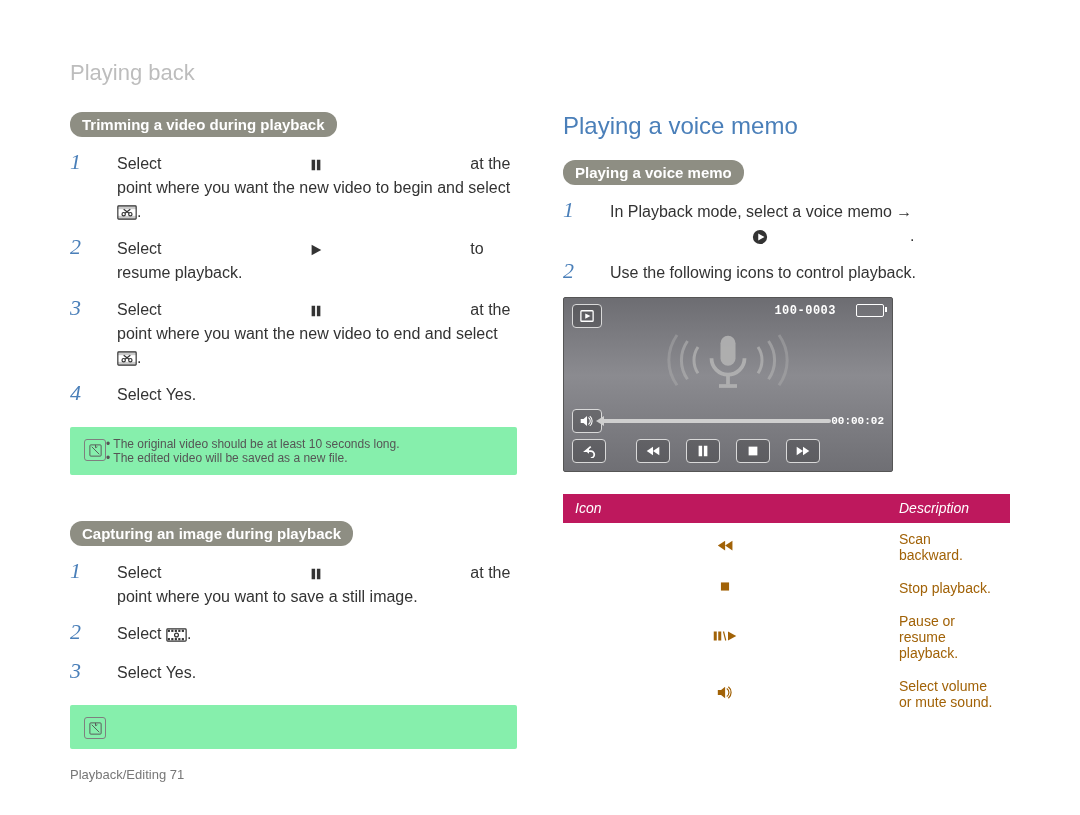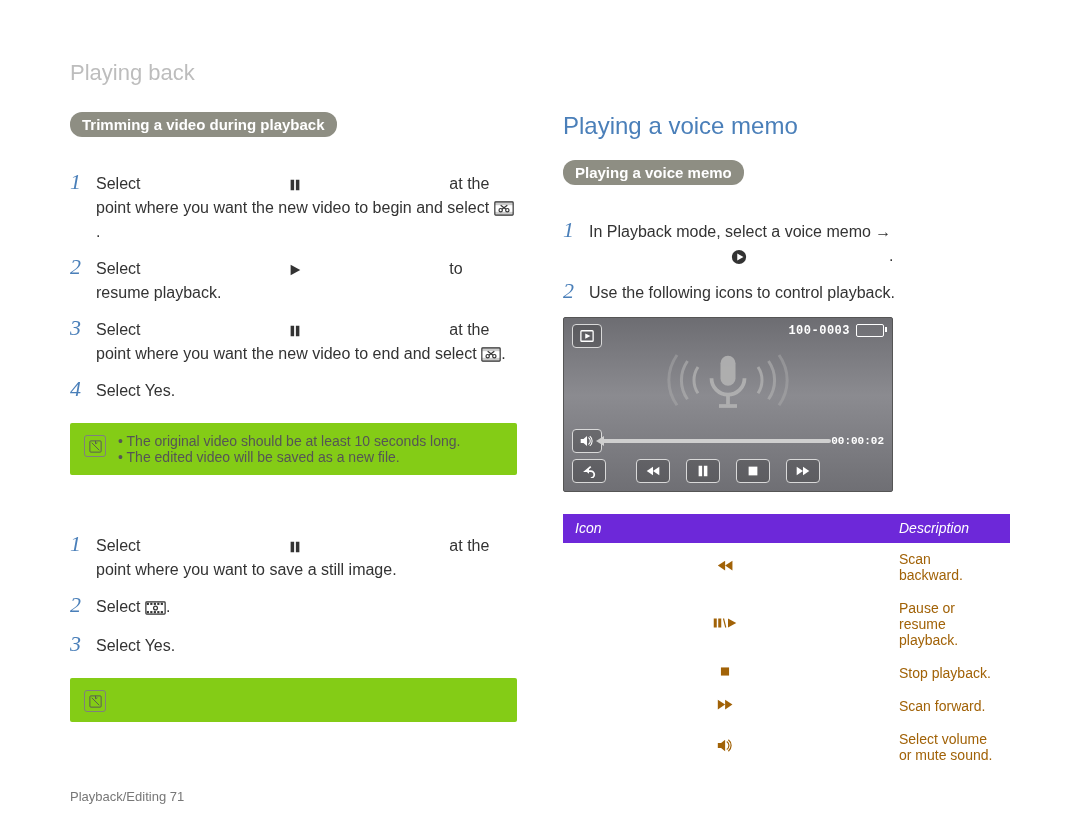--- a/index.html
+++ b/index.html
@@ -39,21 +39,21 @@
     width: 50%;
   }
   .pill {
     display: inline-block;
     background: #8e8e83;
     color: #fff;
     font-size: 15px;
     font-weight: 600;
     padding: 4px 12px;
     border-radius: 12px;
-    margin-bottom: 22px;
+    margin-bottom: 2px;
   }
   .section-title {
     color: #4a7fb9;
     font-size: 24px;
     font-weight: 400;
     margin: 0 0 20px 0;
   }
   .step {
     display: flex;
     align-items: baseline;
@@ -63,31 +63,30 @@
     margin: 6px 0;
     color: #333;
   }
   .num {
     font-family: Georgia, 'Times New Roman', serif;
     font-style: italic;
     color: #4a7fb9;
     font-size: 22px;
     min-width: 16px;
   }
-  .step-body { flex: 1; }
+  .step-body { flex: 1; margin-left: 21px; }
   .bold { font-weight: 400; }
   .note-box {
     display: flex;
     align-items: flex-start;
-    gap: 12px;
-    background: #84cc16;
+    background: #86efac;
     border-radius: 2px;
     padding: 10px 14px;
     margin-top: 18px;
-    font-size: 14px;
+    font-size: 12px;
     color: #555;
   }
   .note-icon {
     width: 20px; height: 20px;
     border: 1px solid #7f7f7f;
     border-radius: 3px;
     display: flex; align-items: center; justify-content: center;
     flex-shrink: 0;
     margin-top: 2px;
   }
@@ -119,21 +118,21 @@
     border-radius: 2px;
     box-sizing: border-box;
     display: flex;
     flex-direction: column;
     position: relative;
     overflow: hidden;
   }
   .ss-top {
     display: flex;
     justify-content: flex-end;
-    gap: 4px;
+    gap: 18px;
     padding: 6px 8px 0 8px;
     color: #fff;
     font-family: 'Courier New', monospace;
     font-size: 12px;
     font-weight: 700;
     letter-spacing: 0.5px;
   }
   .ss-top .batt {
     display: inline-block;
     width: 26px; height: 11px;
@@ -205,21 +204,21 @@
     display: flex;
     justify-content: center;
     gap: 16px;
     padding: 6px 0 8px 0;
   }
   .ss-controls .soft-btn { width: 32px; height: 22px; }
 
   
   .tbl { width: 100%; border-collapse: collapse; font-size: 14px;}
   .tbl th {
-    background: #6d28d9;
+    background: #be185d;
     color: #fff;
     text-align: left;
     font-weight: 400;
     padding: 6px 12px;
     font-style: italic;
   }
   .tbl th:first-child { width: 70px; }
   .tbl td { padding: 8px 12px; color: #a16207; border-top: 1px solid rgba(0,0,0,0); }
   .tbl td.icon-cell { text-align: center; }
   .tbl td.icon-cell svg { height: 13px; }
@@ -382,20 +381,21 @@
           </span>
         <div class="note-list">
           <div>The original video should be at least 10 seconds long.</div>
           <div>The edited video will be saved as a new file.</div>
         </div>
       </div>
 
       <div class="gap-lg"></div>
 
       
+      <div class="pill">Capturing an image during playback</div>
 
       <div class="step">
         <span class="num">1</span>
         <span class="step-body">
           <span>Select </span><span class="inline-icon">
               <svg>
                 <use href="#i-pause"></use>
               </svg>
             </span><span> at the point where you want to save a still image.</span>
         </span>
@@ -508,36 +508,30 @@
           <th>Icon</th>
           <th>Description</th>
         </tr>
         <tr>
           <td class="icon-cell"><svg viewBox="0 0 20 16">
                   <use href="#i-rewind"></use>
                 </svg></td>
           <td>Scan backward.</td>
         </tr>
         <tr>
-          <td class="icon-cell"><svg viewBox="0 0 32 16" style="height:12px">
-                  <use href="#i-pause-play"></use>
-                </svg></td>
-          <td>Pause or resume playback.</td>
-        </tr>
-        <tr>
           <td class="icon-cell"><svg>
                   <use href="#i-stop"></use>
                 </svg></td>
           <td>Stop playback.</td>
         </tr>
         <tr>
-          <td class="icon-cell"><svg viewBox="0 0 20 16">
-                  <use href="#i-forward"></use>
+          <td class="icon-cell"><svg viewBox="0 0 32 16" style="height:12px">
+                  <use href="#i-pause-play"></use>
                 </svg></td>
-          <td>Scan forward.</td>
+          <td>Pause or resume playback.</td>
         </tr>
         <tr>
           <td class="icon-cell"><svg viewBox="0 0 20 16">
                   <use href="#i-volume"></use>
                 </svg></td>
           <td>Select volume or mute sound.</td>
         </tr>
       </tbody>
         </table>
     </div>

